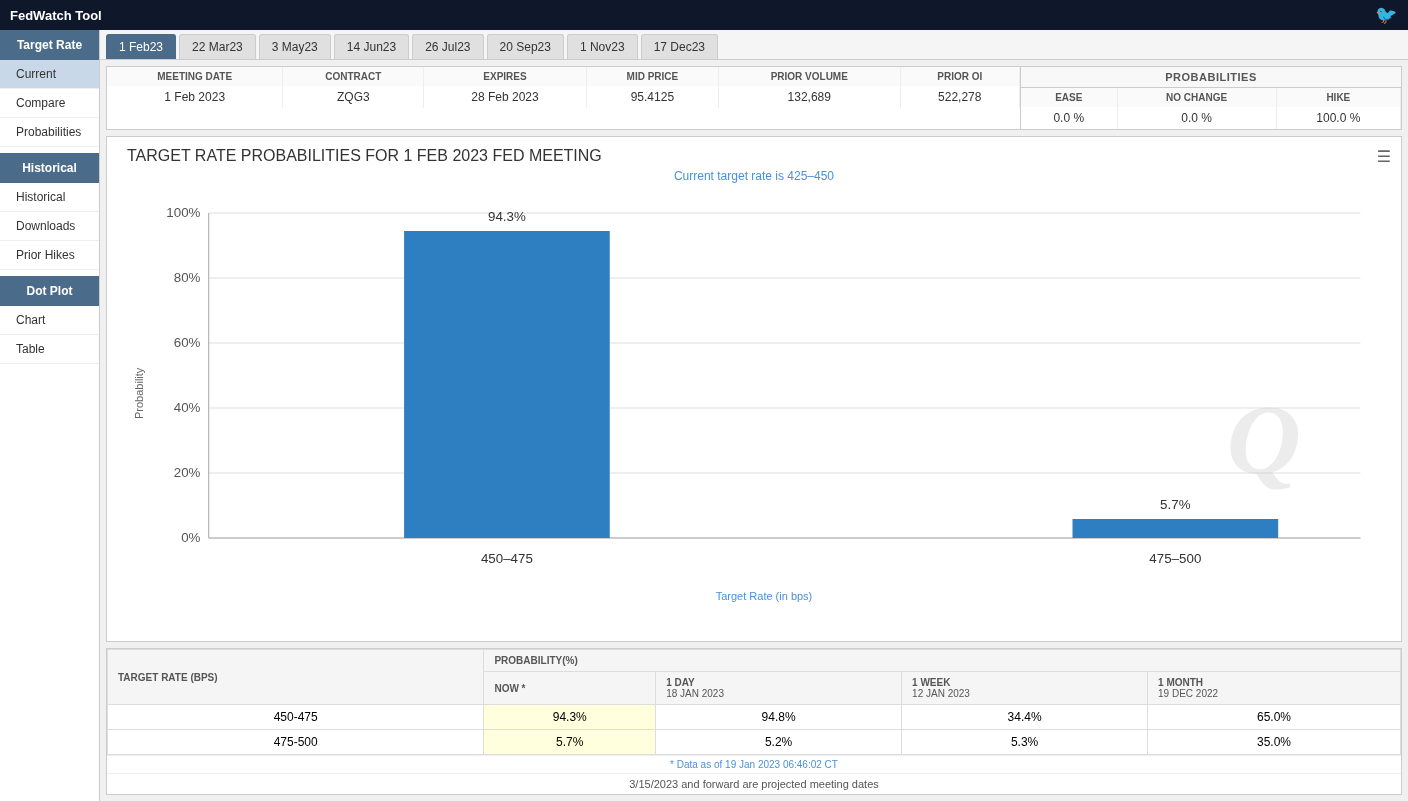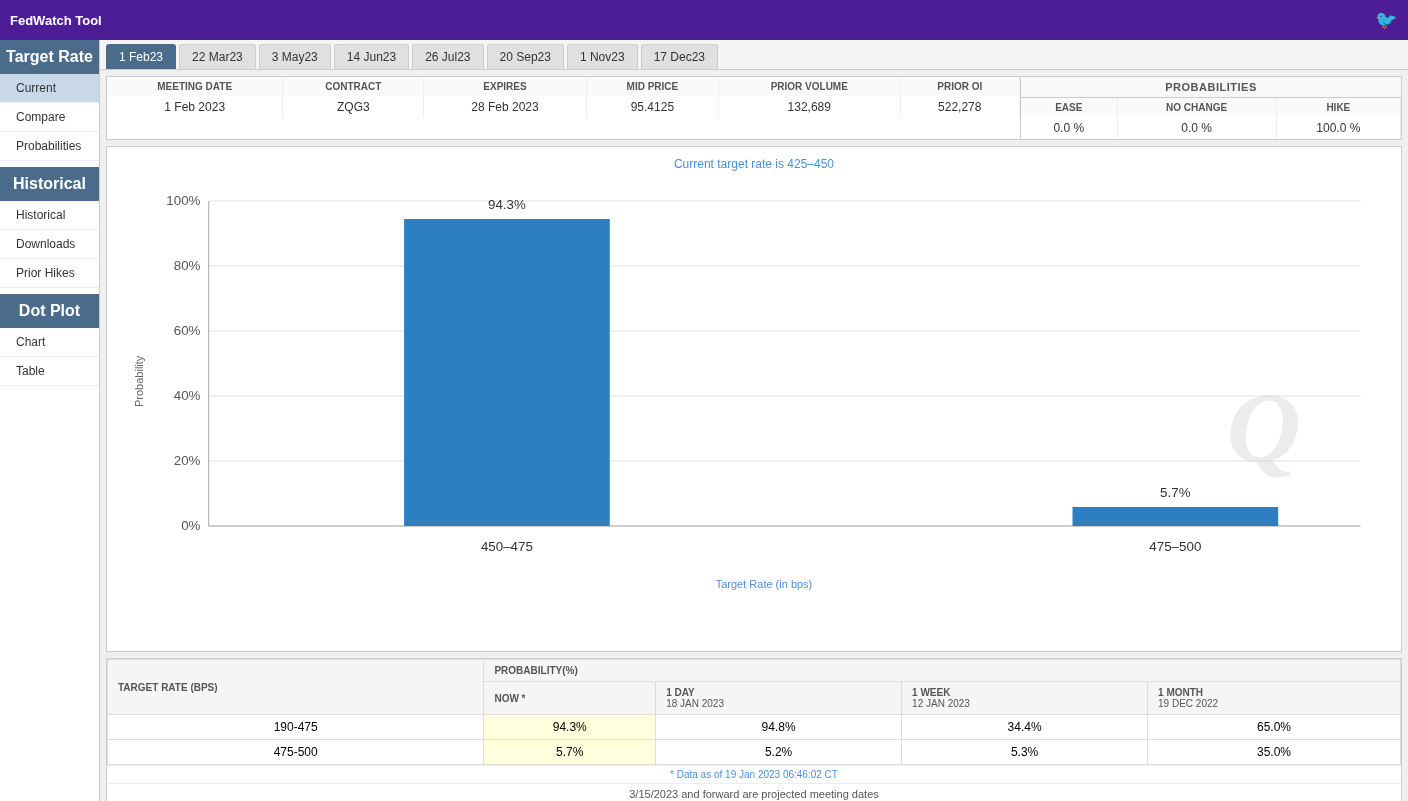--- a/index.html
+++ b/index.html
@@ -1,26 +1,26 @@
 <!DOCTYPE html>
 <html><head>
   <meta charset="utf-8">
   <style>
     * { box-sizing: border-box; margin: 0; padding: 0; }
     body { font-family: Arial, sans-serif; font-size: 12px; background: #f0f0f0; }
 
     
     .top-bar {
-      background: #4c1d95;
+      background: #0f172a;
       color: white;
       padding: 12px 10px;
       display: flex;
       align-items: center;
       justify-content: space-between;
-      height: 40px;
+      height: 30px;
     }
     .top-bar-title { font-size: 13px; font-weight: bold; }
     .twitter-icon { color: #1da1f2; font-size: 18px; }
 
     
     .main-layout { display: flex; height: calc(801px - 30px); }
 
     
     .sidebar {
       width: 100px;
@@ -28,21 +28,21 @@
       border-right: 1px solid #ccc;
       display: flex;
       flex-direction: column;
     }
     .sidebar-section-btn {
       background: #4a6b8a;
       color: white;
       border: none;
       padding: 8px 6px;
       text-align: center;
-      font-size: 16px;
+      font-size: 12px;
       cursor: pointer;
       font-weight: bold;
     }
     .sidebar-item {
       padding: 7px 16px;
       cursor: pointer;
       border-bottom: 1px solid #eee;
       color: #333;
       font-size: 12px;
     }
@@ -291,20 +291,24 @@
               <td>0.0 %</td>
               <td>0.0 %</td>
               <td>100.0 %</td>
             </tr>
           </tbody>
         </table>
       </div>
     </div>
 
     <div class="chart-container">
+      <div style="display:flex; align-items:flex-start; justify-content:space-between;">
+        <div class="chart-title">TARGET RATE PROBABILITIES FOR 1 FEB 2023 FED MEETING</div>
+        <span class="hamburger-menu">☰</span>
+      </div>
       <div class="chart-subtitle">Current target rate is 425–450</div>
 
       <div class="chart-svg-wrapper">
         <div class="y-axis-label">Probability</div>
         <div class="chart-inner">
           <svg width="100%" height="390" viewBox="0 0 1200 390" preserveAspectRatio="none">
 
             <line x1="60" y1="20" x2="1180" y2="20" stroke="#e0e0e0" stroke-width="1"></line>
             <line x1="60" y1="85" x2="1180" y2="85" stroke="#e0e0e0" stroke-width="1"></line>
             <line x1="60" y1="150" x2="1180" y2="150" stroke="#e0e0e0" stroke-width="1"></line>
@@ -347,21 +351,21 @@
           </tr>
           <tr>
             <th class="highlight-yellow">NOW *</th>
             <th>1 DAY<br><span style="font-weight:normal;font-size:10px;">18 JAN 2023</span></th>
             <th>1 WEEK<br><span style="font-weight:normal;font-size:10px;">12 JAN 2023</span></th>
             <th>1 MONTH<br><span style="font-weight:normal;font-size:10px;">19 DEC 2022</span></th>
           </tr>
         </thead>
         <tbody>
           <tr>
-            <td>190-475</td>
+            <td>450-475</td>
             <td class="highlight-yellow">94.3%</td>
             <td>94.8%</td>
             <td>34.4%</td>
             <td>65.0%</td>
           </tr>
           <tr>
             <td>475-500</td>
             <td class="highlight-yellow">5.7%</td>
             <td>5.2%</td>
             <td>5.3%</td>

